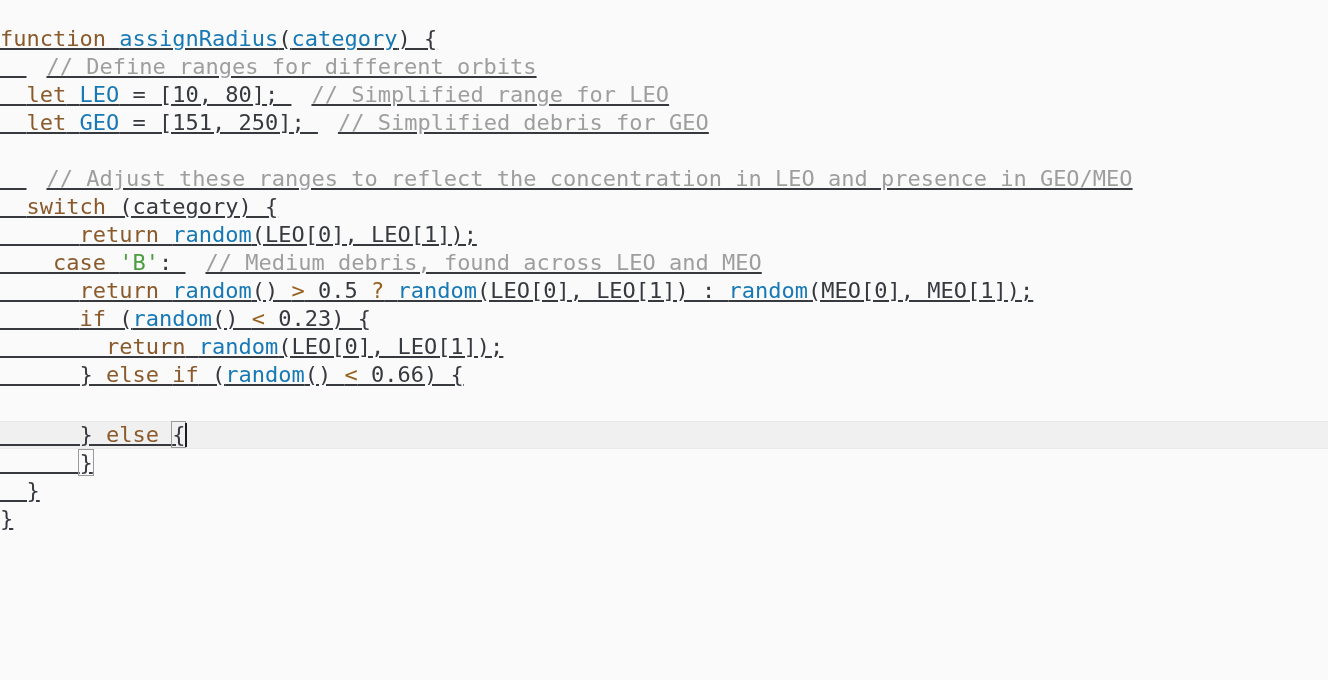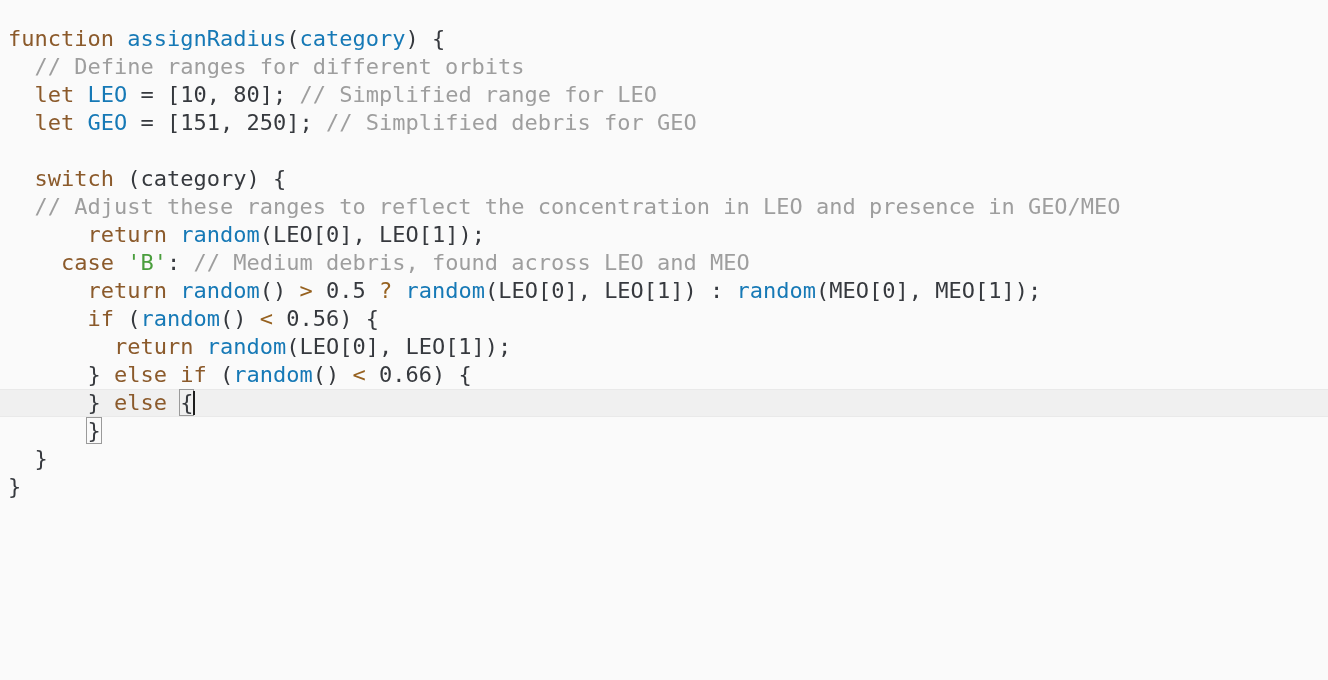--- a/index.html
+++ b/index.html
@@ -15,31 +15,32 @@
   }
   .editor {
     padding-top: 25px;
     font-size: 22px;
     line-height: 28px;
     color: var(--default, #36393e);
   }
   .code-line {
     height: 28px;
     white-space: pre;
-    padding-left: 8px;
+    text-decoration: underline;
   }
   .code-line.hl {
     background: var(--hl, #f0f0f0);
     box-shadow: inset 0 1px 0 #e9e9e9, inset 0 -1px 0 #e9e9e9;
+    margin-top: 32px;
   }
   .tk-kw  { color: var(--keyword); }
   .tk-fn  { color: var(--function); }
   .tk-def { color: var(--definition); }
   .tk-str { color: var(--string); }
-  .tk-com { color: var(--comment); }
+  .tk-com { color: var(--comment); margin-left: 20px; }
   .tk-op  { color: var(--operator); }
   .tk-txt { color: var(--default); }
   .bracket-box {
     box-shadow: 0 0 0 1px var(--bracket_match_border, #9a9a9a);
   }
   .caret {
     display: inline-block;
     width: 0;
     height: 24px;
     border-left: 2px solid var(--caret, #1c1c1c);
@@ -49,25 +50,25 @@
 </style>
 </head>
 <body>
 
 <div class="editor">
     <div class="code-line"><span class="tk-kw">function</span><span class="tk-txt"> </span><span class="tk-fn">assignRadius</span><span class="tk-txt">(</span><span class="tk-def">category</span><span class="tk-txt">) {</span></div>
     <div class="code-line"><span class="tk-txt">  </span><span class="tk-com">// Define ranges for different orbits</span></div>
     <div class="code-line"><span class="tk-txt">  </span><span class="tk-kw">let</span><span class="tk-txt"> </span><span class="tk-def">LEO</span><span class="tk-txt"> = [10, 80]; </span><span class="tk-com">// Simplified range for LEO</span></div>
     <div class="code-line"><span class="tk-txt">  </span><span class="tk-kw">let</span><span class="tk-txt"> </span><span class="tk-def">GEO</span><span class="tk-txt"> = [151, 250]; </span><span class="tk-com">// Simplified debris for GEO</span></div>
     <div class="code-line"></div>
+    <div class="code-line"><span class="tk-txt">  </span><span class="tk-com">// Adjust these ranges to reflect the concentration in LEO and presence in GEO/MEO</span></div>
     <div class="code-line"><span class="tk-txt">  </span><span class="tk-kw">switch</span><span class="tk-txt"> (category) {</span></div>
-    <div class="code-line"><span class="tk-txt">  </span><span class="tk-com">// Adjust these ranges to reflect the concentration in LEO and presence in GEO/MEO</span></div>
     <div class="code-line"><span class="tk-txt">      </span><span class="tk-kw">return</span><span class="tk-txt"> </span><span class="tk-fn">random</span><span class="tk-txt">(LEO[0], LEO[1]);</span></div>
     <div class="code-line"><span class="tk-txt">    </span><span class="tk-kw">case</span><span class="tk-txt"> </span><span class="tk-str">'B'</span><span class="tk-txt">: </span><span class="tk-com">// Medium debris, found across LEO and MEO</span></div>
     <div class="code-line"><span class="tk-txt">      </span><span class="tk-kw">return</span><span class="tk-txt"> </span><span class="tk-fn">random</span><span class="tk-txt">() </span><span class="tk-op">&gt;</span><span class="tk-txt"> 0.5 </span><span class="tk-op">?</span><span class="tk-txt"> </span><span class="tk-fn">random</span><span class="tk-txt">(LEO[0], LEO[1]) : </span><span class="tk-fn">random</span><span class="tk-txt">(MEO[0], MEO[1]);</span></div>
-    <div class="code-line"><span class="tk-txt">      </span><span class="tk-kw">if</span><span class="tk-txt"> (</span><span class="tk-fn">random</span><span class="tk-txt">() </span><span class="tk-op">&lt;</span><span class="tk-txt"> 0.56) {</span></div>
+    <div class="code-line"><span class="tk-txt">      </span><span class="tk-kw">if</span><span class="tk-txt"> (</span><span class="tk-fn">random</span><span class="tk-txt">() </span><span class="tk-op">&lt;</span><span class="tk-txt"> 0.23) {</span></div>
     <div class="code-line"><span class="tk-txt">        </span><span class="tk-kw">return</span><span class="tk-txt"> </span><span class="tk-fn">random</span><span class="tk-txt">(LEO[0], LEO[1]);</span></div>
     <div class="code-line"><span class="tk-txt">      } </span><span class="tk-kw">else</span><span class="tk-txt"> </span><span class="tk-kw">if</span><span class="tk-txt"> (</span><span class="tk-fn">random</span><span class="tk-txt">() </span><span class="tk-op">&lt;</span><span class="tk-txt"> 0.66) {</span></div>
     <div class="code-line hl"><span class="tk-txt">      } </span><span class="tk-kw">else</span><span class="tk-txt"> </span><span class="tk-txt bracket-box">{</span><span class="caret"></span></div>
     <div class="code-line"><span class="tk-txt">      </span><span class="tk-txt bracket-box">}</span></div>
     <div class="code-line"><span class="tk-txt">  }</span></div>
     <div class="code-line"><span class="tk-txt">}</span></div>
   </div>
 
 </body></html>

